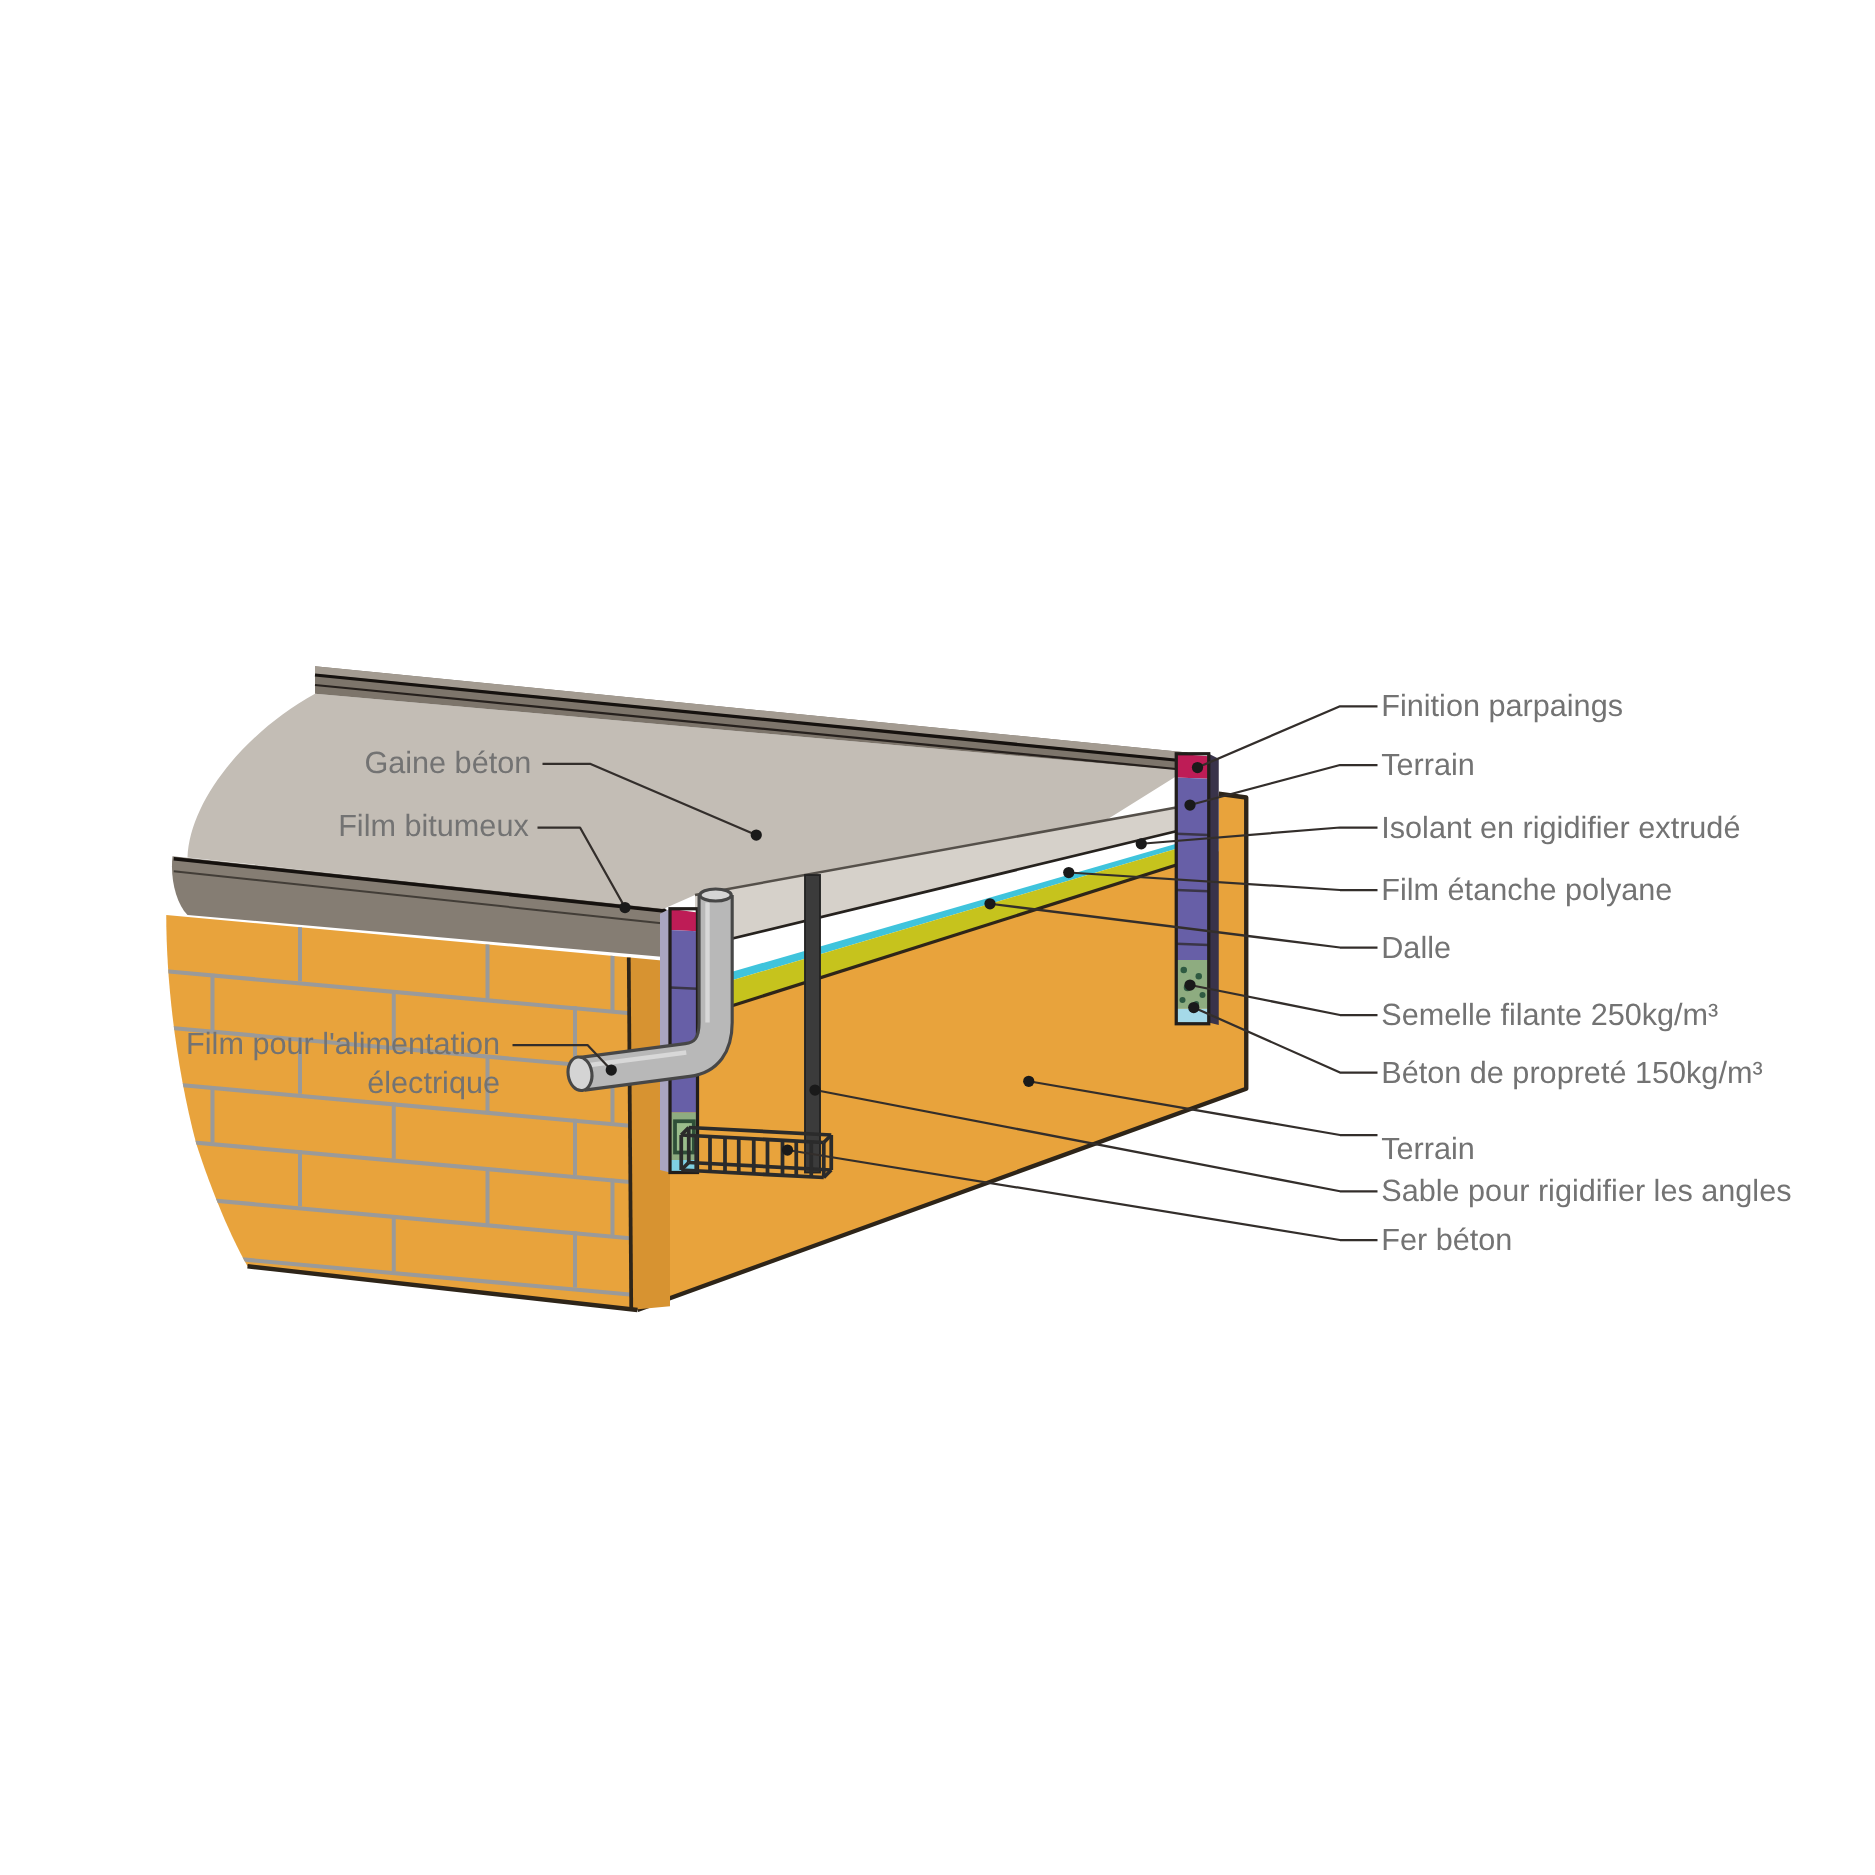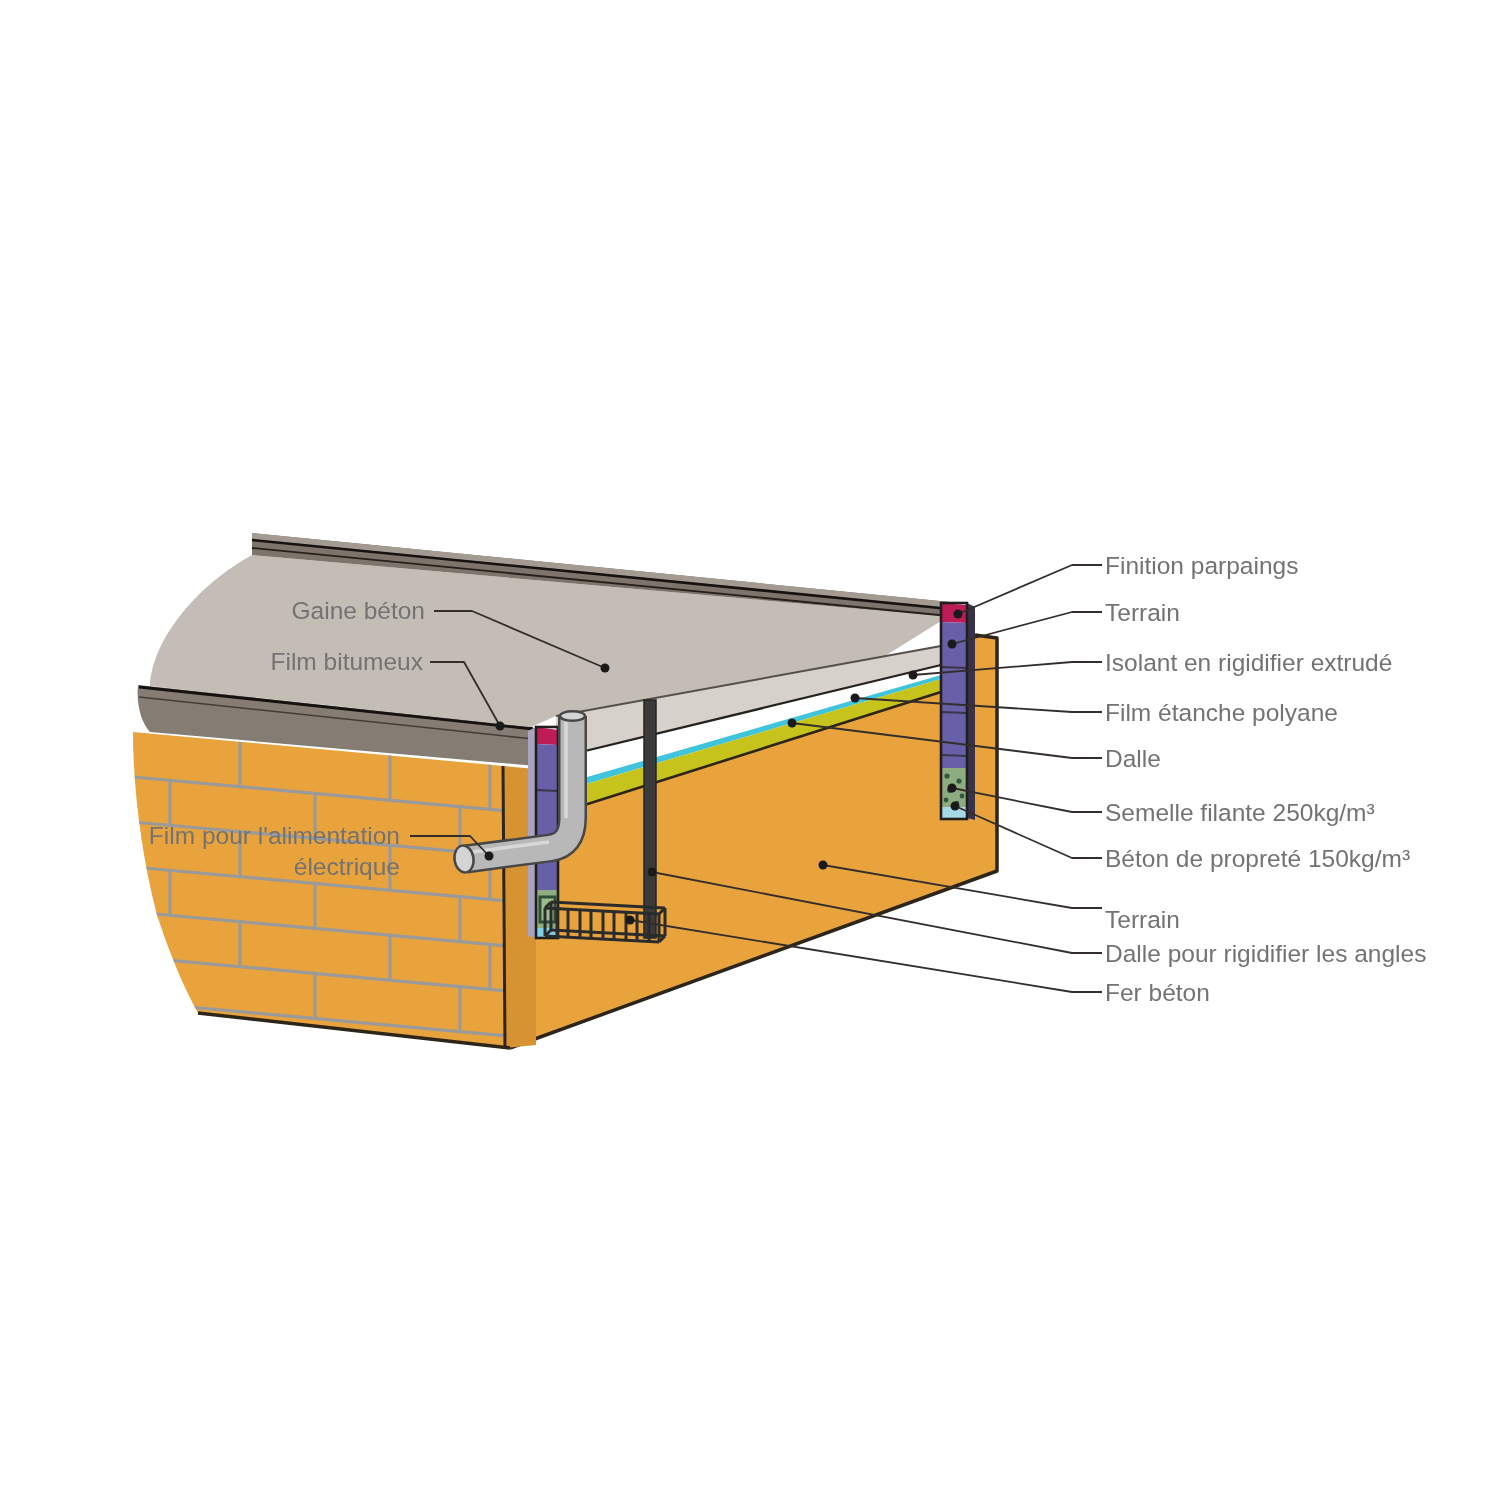--- a/index.html
+++ b/index.html
@@ -209,15 +209,15 @@
   </div>
 
   <div class="lbl" style="left:1105px;top:550px;">Finition parpaings</div>
   <div class="lbl" style="left:1105px;top:597px;">Terrain</div>
   <div class="lbl" style="left:1105px;top:647px;">Isolant en rigidifier extrudé</div>
   <div class="lbl" style="left:1105px;top:697px;">Film étanche polyane</div>
   <div class="lbl" style="left:1105px;top:743px;">Dalle</div>
   <div class="lbl" style="left:1105px;top:797px;">Semelle filante 250kg/m³</div>
   <div class="lbl" style="left:1105px;top:843px;">Béton de propreté 150kg/m³</div>
   <div class="lbl" style="left:1105px;top:893px;margin-top:11px;">Terrain</div>
-  <div class="lbl" style="left:1105px;top:938px;">Dalle pour rigidifier les angles</div>
+  <div class="lbl" style="left:1105px;top:938px;">Sable pour rigidifier les angles</div>
   <div class="lbl" style="left:1105px;top:977px;">Fer béton</div>
 </div>
 
 </body></html>

